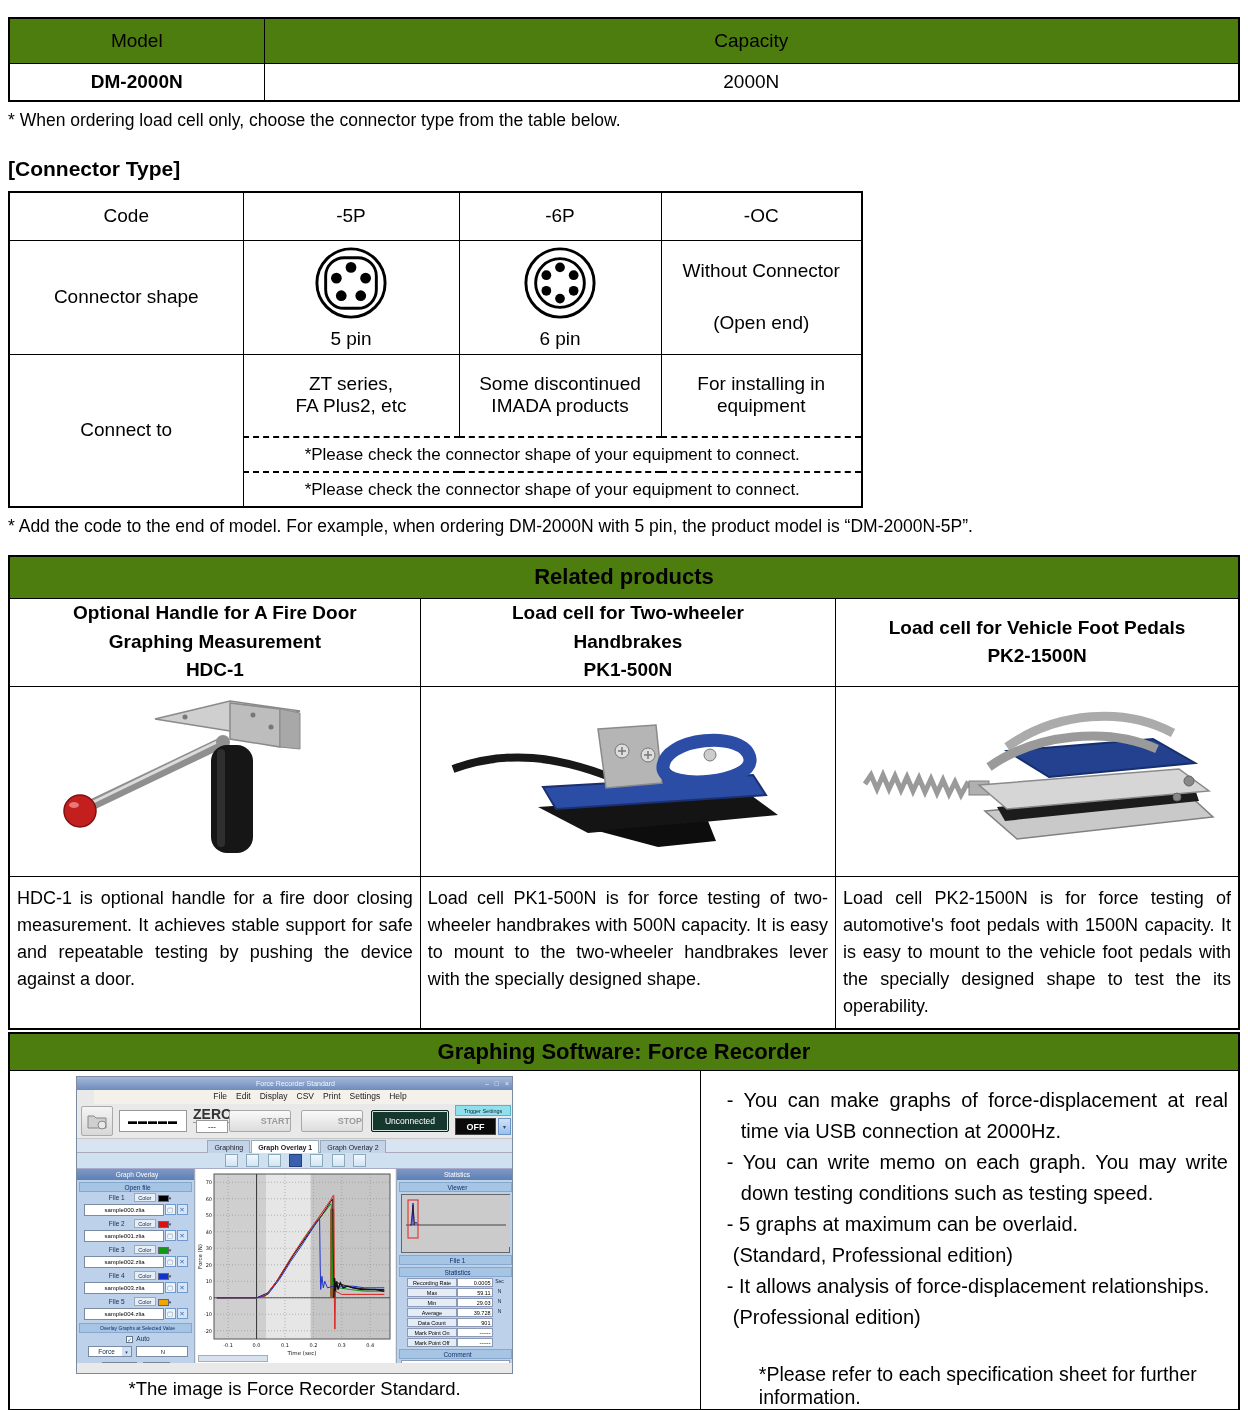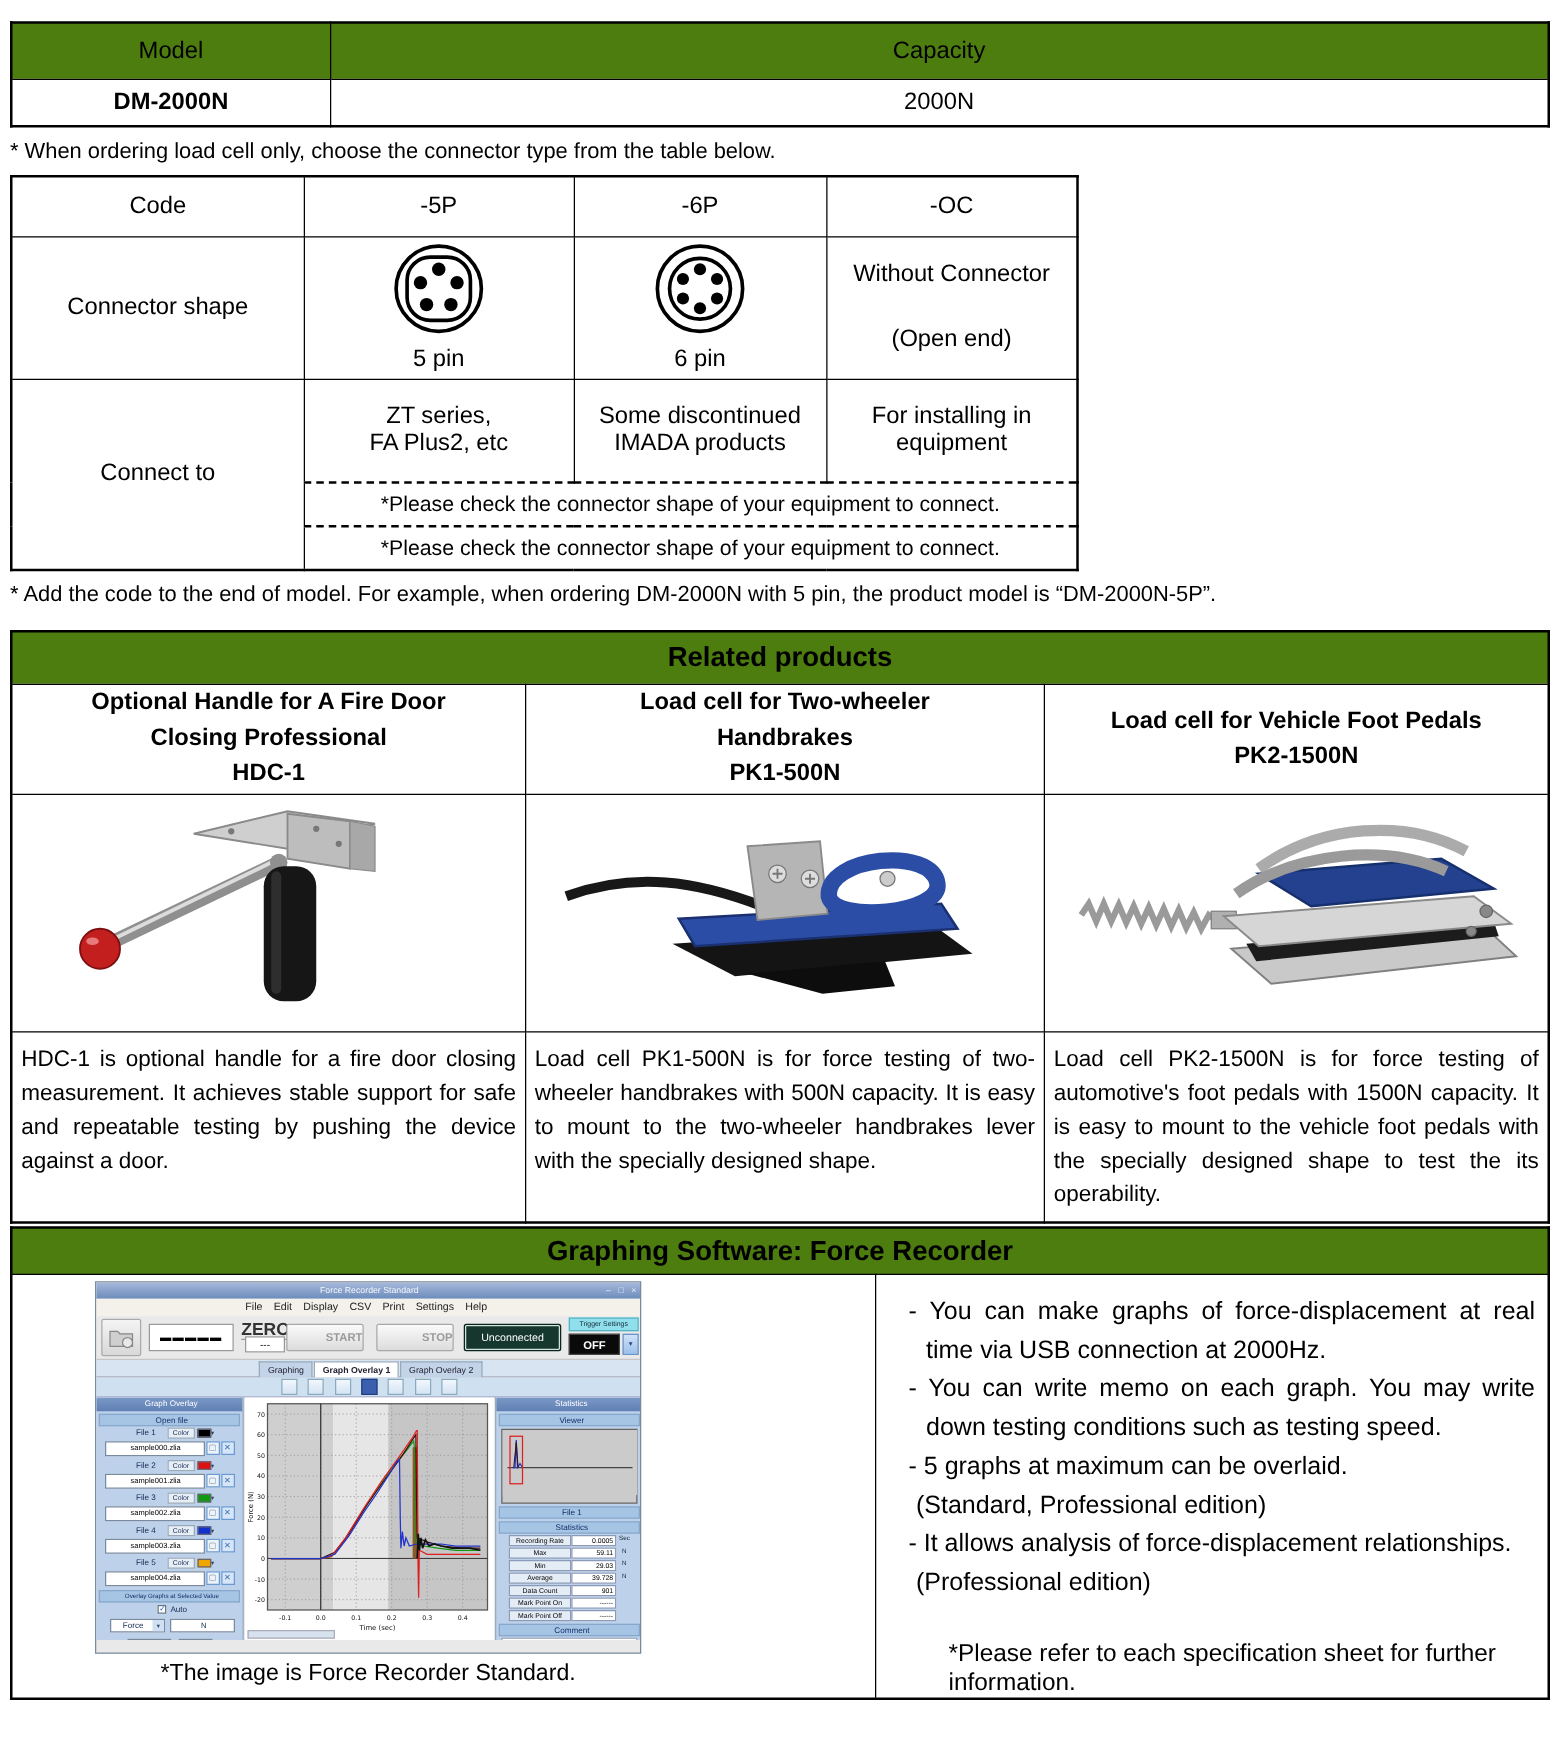--- a/index.html
+++ b/index.html
@@ -51,21 +51,21 @@
   table.graphing td.text-cell { width: 540px; vertical-align: top; text-align: left; padding: 14px 10px 0 16px; }
   .bullet { font-size: 20px; line-height: 1.55; text-align: justify; padding-left: 24px; text-indent: -14px; }
   .bullet-sub { font-size: 20px; line-height: 1.55; padding-left: 16px; }
   .footnote { font-size: 19.5px; margin-top: 30px; padding-left: 42px; }
   .caption { width: 437px; margin-left: 66px; text-align: center; font-size: 18.5px; margin-top: 4px; }
 
   
   .fr { position: relative; width: 437px; height: 298px; margin-left: 66px; border: 1px solid #7a8aa0; background: #e9e9e9; overflow: hidden; font-family: "Liberation Sans", sans-serif; }
   .fr-titlebar { position: absolute; left: 0; top: 0; width: 437px; height: 13px; background: linear-gradient(#a5b8da, #6d8cbc); color: #f2f6fc; font-size: 7px; text-align: center; line-height: 13px; }
   .fr-winbtns { position: absolute; right: 3px; top: 0; font-size: 7px; color: #e8eef8; letter-spacing: 2px; }
-  .fr-menubar { position: absolute; left: 0; top: 13px; width: 437px; height: 16px; background: #f3f1ea; border-bottom: 1px solid #cfcbc0; font-size: 8.5px; color: #222; padding: 1px 0 0 4px; }
+  .fr-menubar { position: absolute; left: 17px; top: 13px; width: 437px; height: 16px; background: #f3f1ea; border-bottom: 1px solid #cfcbc0; font-size: 8.5px; color: #222; padding: 1px 0 0 4px; }
   .fr-menubar span { margin-right: 9px; }
   .fr-toolbar { position: absolute; left: 0; top: 27px; width: 437px; height: 35px; background: #e9e9e9; border-bottom: 1px solid #c6c6c6; }
   .folder-btn { position: absolute; left: 4px; top: 2px; width: 32px; height: 30px; background: linear-gradient(#f4f4f4,#d8d8d8); border: 1px solid #aaa; border-radius: 2px; text-align: center; }
   .force-display { position: absolute; left: 42px; top: 6px; width: 68px; height: 22px; background: #fff; border: 1px solid #999; color: #000; font-weight: bold; font-size: 9px; line-height: 21px; text-align: center; letter-spacing: 1px; }
   .zero-label { position: absolute; left: 116px; top: 2px; width: 38px; text-align: center; font-size: 14px; font-weight: bold; color: #333; border-bottom: 1px solid #999; }
   .zero-box { position: absolute; left: 119px; top: 16px; width: 32px; height: 13px; background: #fff; border: 1px solid #999; font-size: 8px; text-align: center; line-height: 12px; }
   .fr-btn { position: absolute; top: 6px; height: 22px; background: linear-gradient(#fafafa,#dcdcdc); border: 1px solid #a8a8a8; border-radius: 2px; color: #9a9a9a; font-size: 9px; font-weight: bold; text-align: right; line-height: 20px; }
   .start-btn { left: 152px; width: 62px; }
   .stop-btn { left: 224px; width: 62px; }
   .unconnected-btn { position: absolute; left: 294px; top: 6px; width: 78px; height: 22px; background: #16372e; border: 1px solid #0c241d; box-shadow: inset 0 0 0 1px #cfe4da; color: #fff; font-size: 8.5px; text-align: center; line-height: 21px; border-radius: 2px; }
@@ -125,20 +125,21 @@
     </tr>
     <tr class="data">
       <td class="c1 bold">DM-2000N</td>
       <td>2000N</td>
     </tr>
   </tbody>
     </table>
 
   <p class="note">* When ordering load cell only, choose the connector type from the table below.</p>
 
+  <div class="h1" style="margin-top:26px">[Connector Type]</div>
 
   <table class="t connector">
     <tbody>
         <tr class="r1">
       <td class="code-col">Code</td>
       <td class="p5-col">-5P</td>
       <td class="p6-col">-6P</td>
       <td class="oc-col">-OC</td>
     </tr>
     <tr class="r2">
@@ -199,21 +200,21 @@
   <p class="note">* Add the code to the end of model. For example, when ordering DM-2000N with 5 pin, the product model is “DM-2000N-5P”.</p>
 
   <table class="t related">
     <tbody>
         <tr class="head">
       <td colspan="3">Related products</td>
     </tr>
     <tr class="titles">
       <td class="col1" id="pt0">
             <div class="ptl">Optional Handle for A Fire Door</div>
-            <div class="ptl">Closing Professional</div>
+            <div class="ptl">Graphing Measurement</div>
             <div class="ptl">HDC-1</div>
           </td>
       <td class="col2" id="pt1">
             <div class="ptl">Load cell for Two-wheeler</div>
             <div class="ptl">Handbrakes</div>
             <div class="ptl">PK1-500N</div>
           </td>
       <td class="col3" id="pt2">
             <div class="ptl">Load cell for Vehicle Foot Pedals</div>
             <div class="ptl">PK2-1500N</div>

